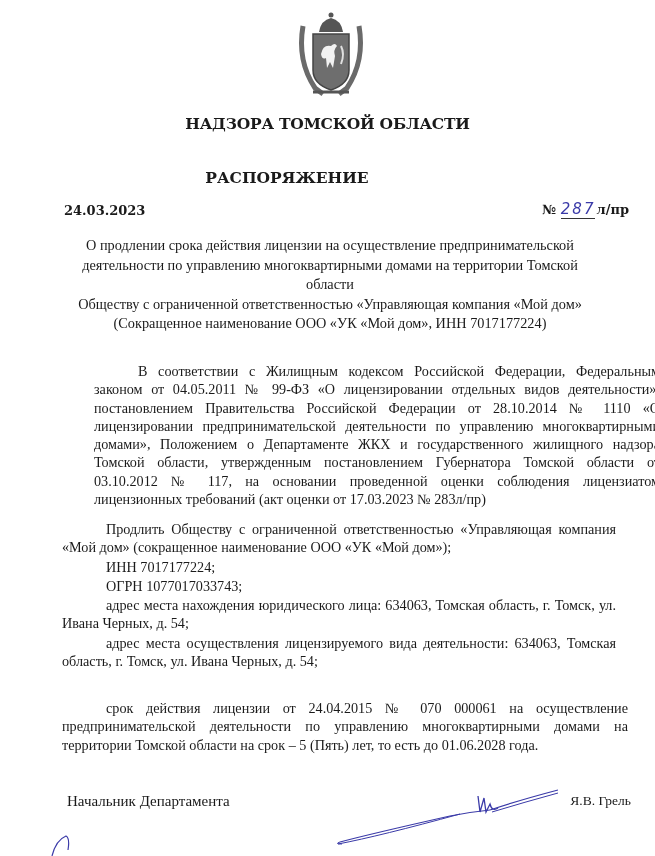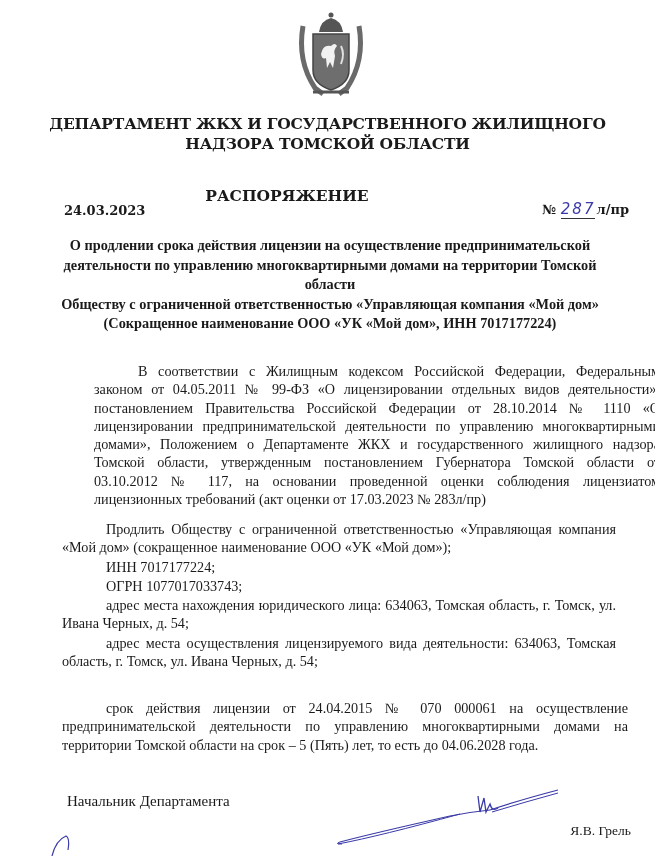--- a/index.html
+++ b/index.html
@@ -10,58 +10,58 @@
   }
   .emblem { position: absolute; left: 293px; top: 6px; width: 76px; height: 96px; }
   .dept-title {
     position: absolute; left: 0; top: 114px; width: 655px;
     text-align: center; font-family: "DejaVu Serif", serif; font-weight: bold;
     font-size: 15.5px; line-height: 20px; letter-spacing: -0.2px;
   }
   .doc-type {
     position: absolute; left: 0; top: 168px; width: 574px;
     text-align: center; font-family: "DejaVu Serif", serif; font-weight: bold;
-    font-size: 15.5px; line-height: 20px; margin-top: 18px;
+    font-size: 15.5px; line-height: 20px;
   }
   .date {
     position: absolute; left: 64px; top: 203px;
     font-family: "DejaVu Serif", serif; font-weight: bold; font-size: 13px;
   }
   .number {
     position: absolute; right: 26px; top: 200px;
     font-family: "DejaVu Serif", serif; font-weight: bold; font-size: 13px;
     display: flex; align-items: baseline;
   }
   .number .hand {
     display: inline-block; min-width: 34px; border-bottom: 1px solid #333;
     color: #3a3aa8; font-family: "DejaVu Sans", sans-serif; font-style: italic;
     font-weight: normal; font-size: 15px; text-align: center; margin: 0 1px 0 5px;
     letter-spacing: 2px;
   }
   .subject {
     position: absolute; left: 30px; top: 236px; width: 600px;
-    text-align: center; font-family: "Liberation Serif", serif; font-weight: bold;
+    text-align: center; font-family: "Liberation Serif", serif; font-weight: normal;
     font-size: 14.3px; line-height: 19.5px;
   }
   .body-text {
     position: absolute; left: 62px; width: 566px;
     font-family: "Liberation Serif", serif; font-size: 14.2px; line-height: 18.3px;
     text-align: justify;
   }
   .body-text p { margin: 0; text-indent: 44px; }
   .para1 { top: 362px; margin-left: 32px; }
   .para2 { top: 520px; }
   .para2 p.line { text-indent: 44px; margin: 0 12px 1px 0; }
   .para3 { top: 699px; }
   .signer-title {
     position: absolute; left: 67px; top: 793px;
     font-family: "Liberation Serif", serif; font-size: 15px;
   }
   .signer-name {
-    position: absolute; right: 24px; top: 823px;
+    position: absolute; right: 24px; top: 793px;
     font-family: "Liberation Serif", serif; font-size: 13.5px;
   }
   .signature { position: absolute; left: 330px; top: 776px; width: 230px; height: 70px; }
   .stroke-mark { position: absolute; left: 30px; top: 832px; width: 50px; height: 24px; }
 </style>
 </head>
 <body>
 
 <svg class="emblem" viewBox="0 0 76 96">
 
@@ -72,21 +72,20 @@
   <path d="M26 26 Q28 14 38 12 Q48 14 50 26 Z" fill="#555"></path>
   <circle cx="38" cy="9" r="2.5" fill="#555"></circle>
 
   <path d="M20 28 H56 V64 Q56 78 38 84 Q20 78 20 64 Z" fill="#6e6e6e" stroke="#444" stroke-width="1.5"></path>
 
   <path d="M28 48 Q30 38 38 40 Q42 36 44 40 Q40 44 42 50 L40 62 L37 56 L34 62 L33 52 Q29 54 28 48 Z" fill="#f2f2f2"></path>
   <path d="M48 40 Q52 48 48 58" stroke="#e0e0e0" stroke-width="2" fill="none"></path>
 </svg>
 
 <div class="dept-title">
-  <div>ДЕПАРТАМЕНТ ЖКХ И ГОСУДАРСТВЕННОГО ЖИЛИЩНОГО</div>
   <div>НАДЗОРА ТОМСКОЙ ОБЛАСТИ</div>
 </div>
 
 <div class="doc-type">РАСПОРЯЖЕНИЕ</div>
 
 <div class="date">24.03.2023</div>
 
 <div class="number">
   <span>№</span>
   <span class="hand">287</span>
@@ -107,21 +106,21 @@
 
 <div class="body-text para2">
   <p class="line">Продлить Обществу с ограниченной ответственностью «Управляющая компания «Мой дом» (сокращенное наименование ООО «УК «Мой дом»);</p>
   <p class="line">ИНН 7017177224;</p>
   <p class="line">ОГРН 1077017033743;</p>
   <p class="line">адрес места нахождения юридического лица: 634063, Томская область, г. Томск, ул. Ивана Черных, д. 54;</p>
   <p class="line">адрес места осуществления лицензируемого вида деятельности: 634063, Томская область, г. Томск, ул. Ивана Черных, д. 54;</p>
 </div>
 
 <div class="body-text para3">
-  <p>срок действия лицензии от 24.04.2015 № 070 000061 на осуществление предпринимательской деятельности по управлению многоквартирными домами на территории Томской области на срок – 5 (Пять) лет, то есть до 04.06.2028 года.</p>
+  <p>срок действия лицензии от 24.04.2015 № 070 000061 на осуществление предпринимательской деятельности по управлению многоквартирными домами на территории Томской области на срок – 5 (Пять) лет, то есть до 01.06.2028 года.</p>
 </div>
 
 <div class="signer-title">Начальник Департамента</div>
 
 <svg class="signature" viewBox="0 0 230 70">
   <path d="M10 66 Q40 58 120 40 Q140 36 160 34" fill="none" stroke="#3a3aa8" stroke-width="1.2"></path>
   <path d="M8 68 Q50 60 130 38" fill="none" stroke="#3a3aa8" stroke-width="1"></path>
   <path d="M10 66 Q4 68 12 68" fill="none" stroke="#3a3aa8" stroke-width="1"></path>
   <path d="M148 20 L150 36 L154 22 L156 36 L160 28 Q162 36 168 32" fill="none" stroke="#3a3aa8" stroke-width="1.3"></path>
   <path d="M160 34 Q190 24 228 14" fill="none" stroke="#3a3aa8" stroke-width="1.2"></path>

